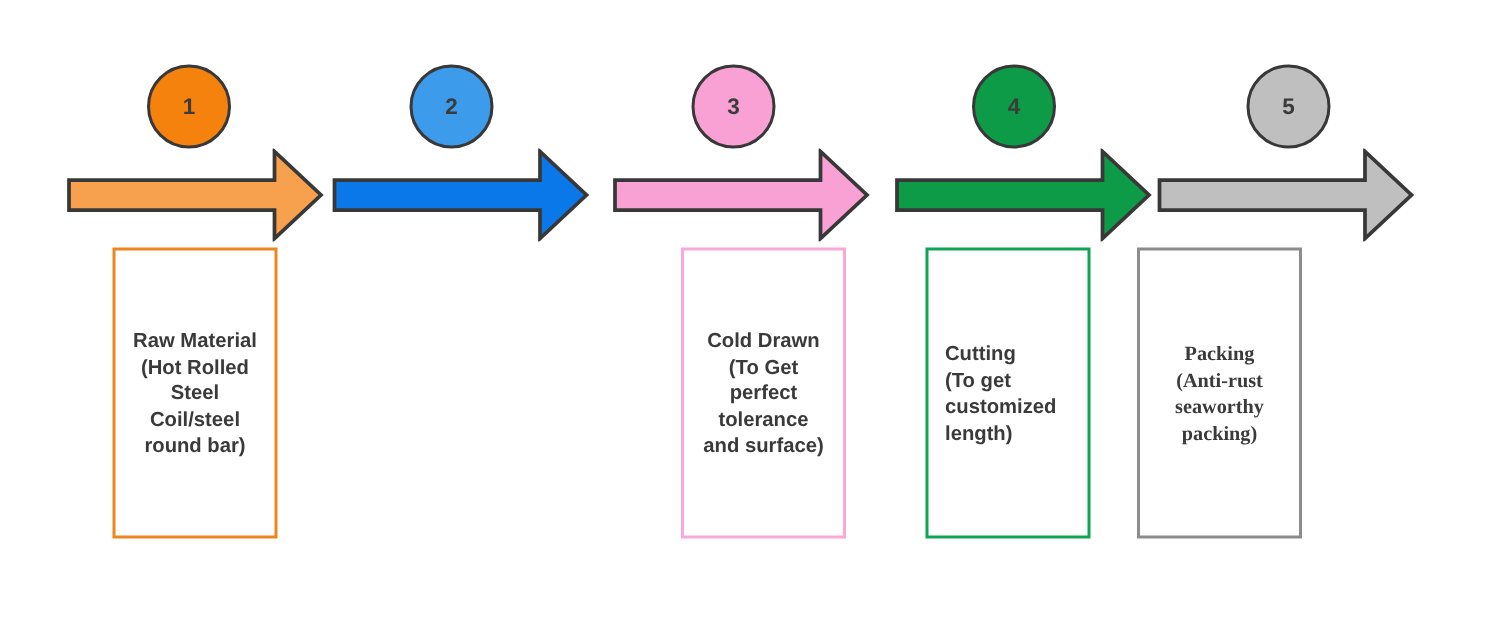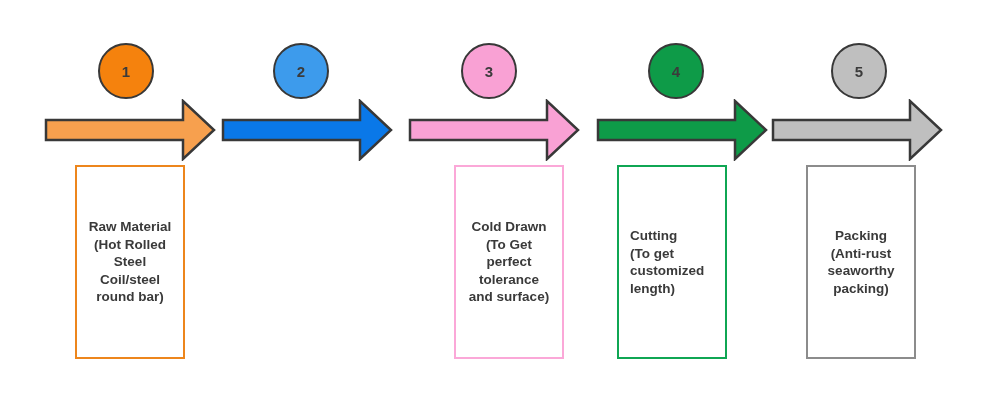--- a/index.html
+++ b/index.html
@@ -65,21 +65,21 @@
     width: 100%;
   }
   .box.align-left { justify-content: flex-start; }
   .box.align-left .label { text-align: left; padding-left: 11px; }
 
   
   .s1 .circle { left: 98px; }  .s1 .arrow { left: 44px; }  .s1 .box { left: 75px; }
   .s2 .circle { left: 273px; } .s2 .arrow { left: 221px; } .s2 .box { left: 244px; }
   .s3 .circle { left: 461px; } .s3 .arrow { left: 408px; } .s3 .box { left: 434px; }
   .s4 .circle { left: 648px; } .s4 .arrow { left: 596px; } .s4 .box { left: 617px; }
-  .s5 .circle { left: 831px; } .s5 .arrow { left: 771px; } .s5 .box { left: 806px; }
+  .s5 .circle { left: 831px; } .s5 .arrow { left: 771px; } .s5 .box { left: 758px; font-family: Liberation Serif, serif; }
 </style>
 </head>
 <body>
 
 <div class="canvas">
 
   <div class="step s1">
     <div class="circle" style="background-color: rgb(245, 130, 13);">
       <span class="num">1</span>
     </div>

